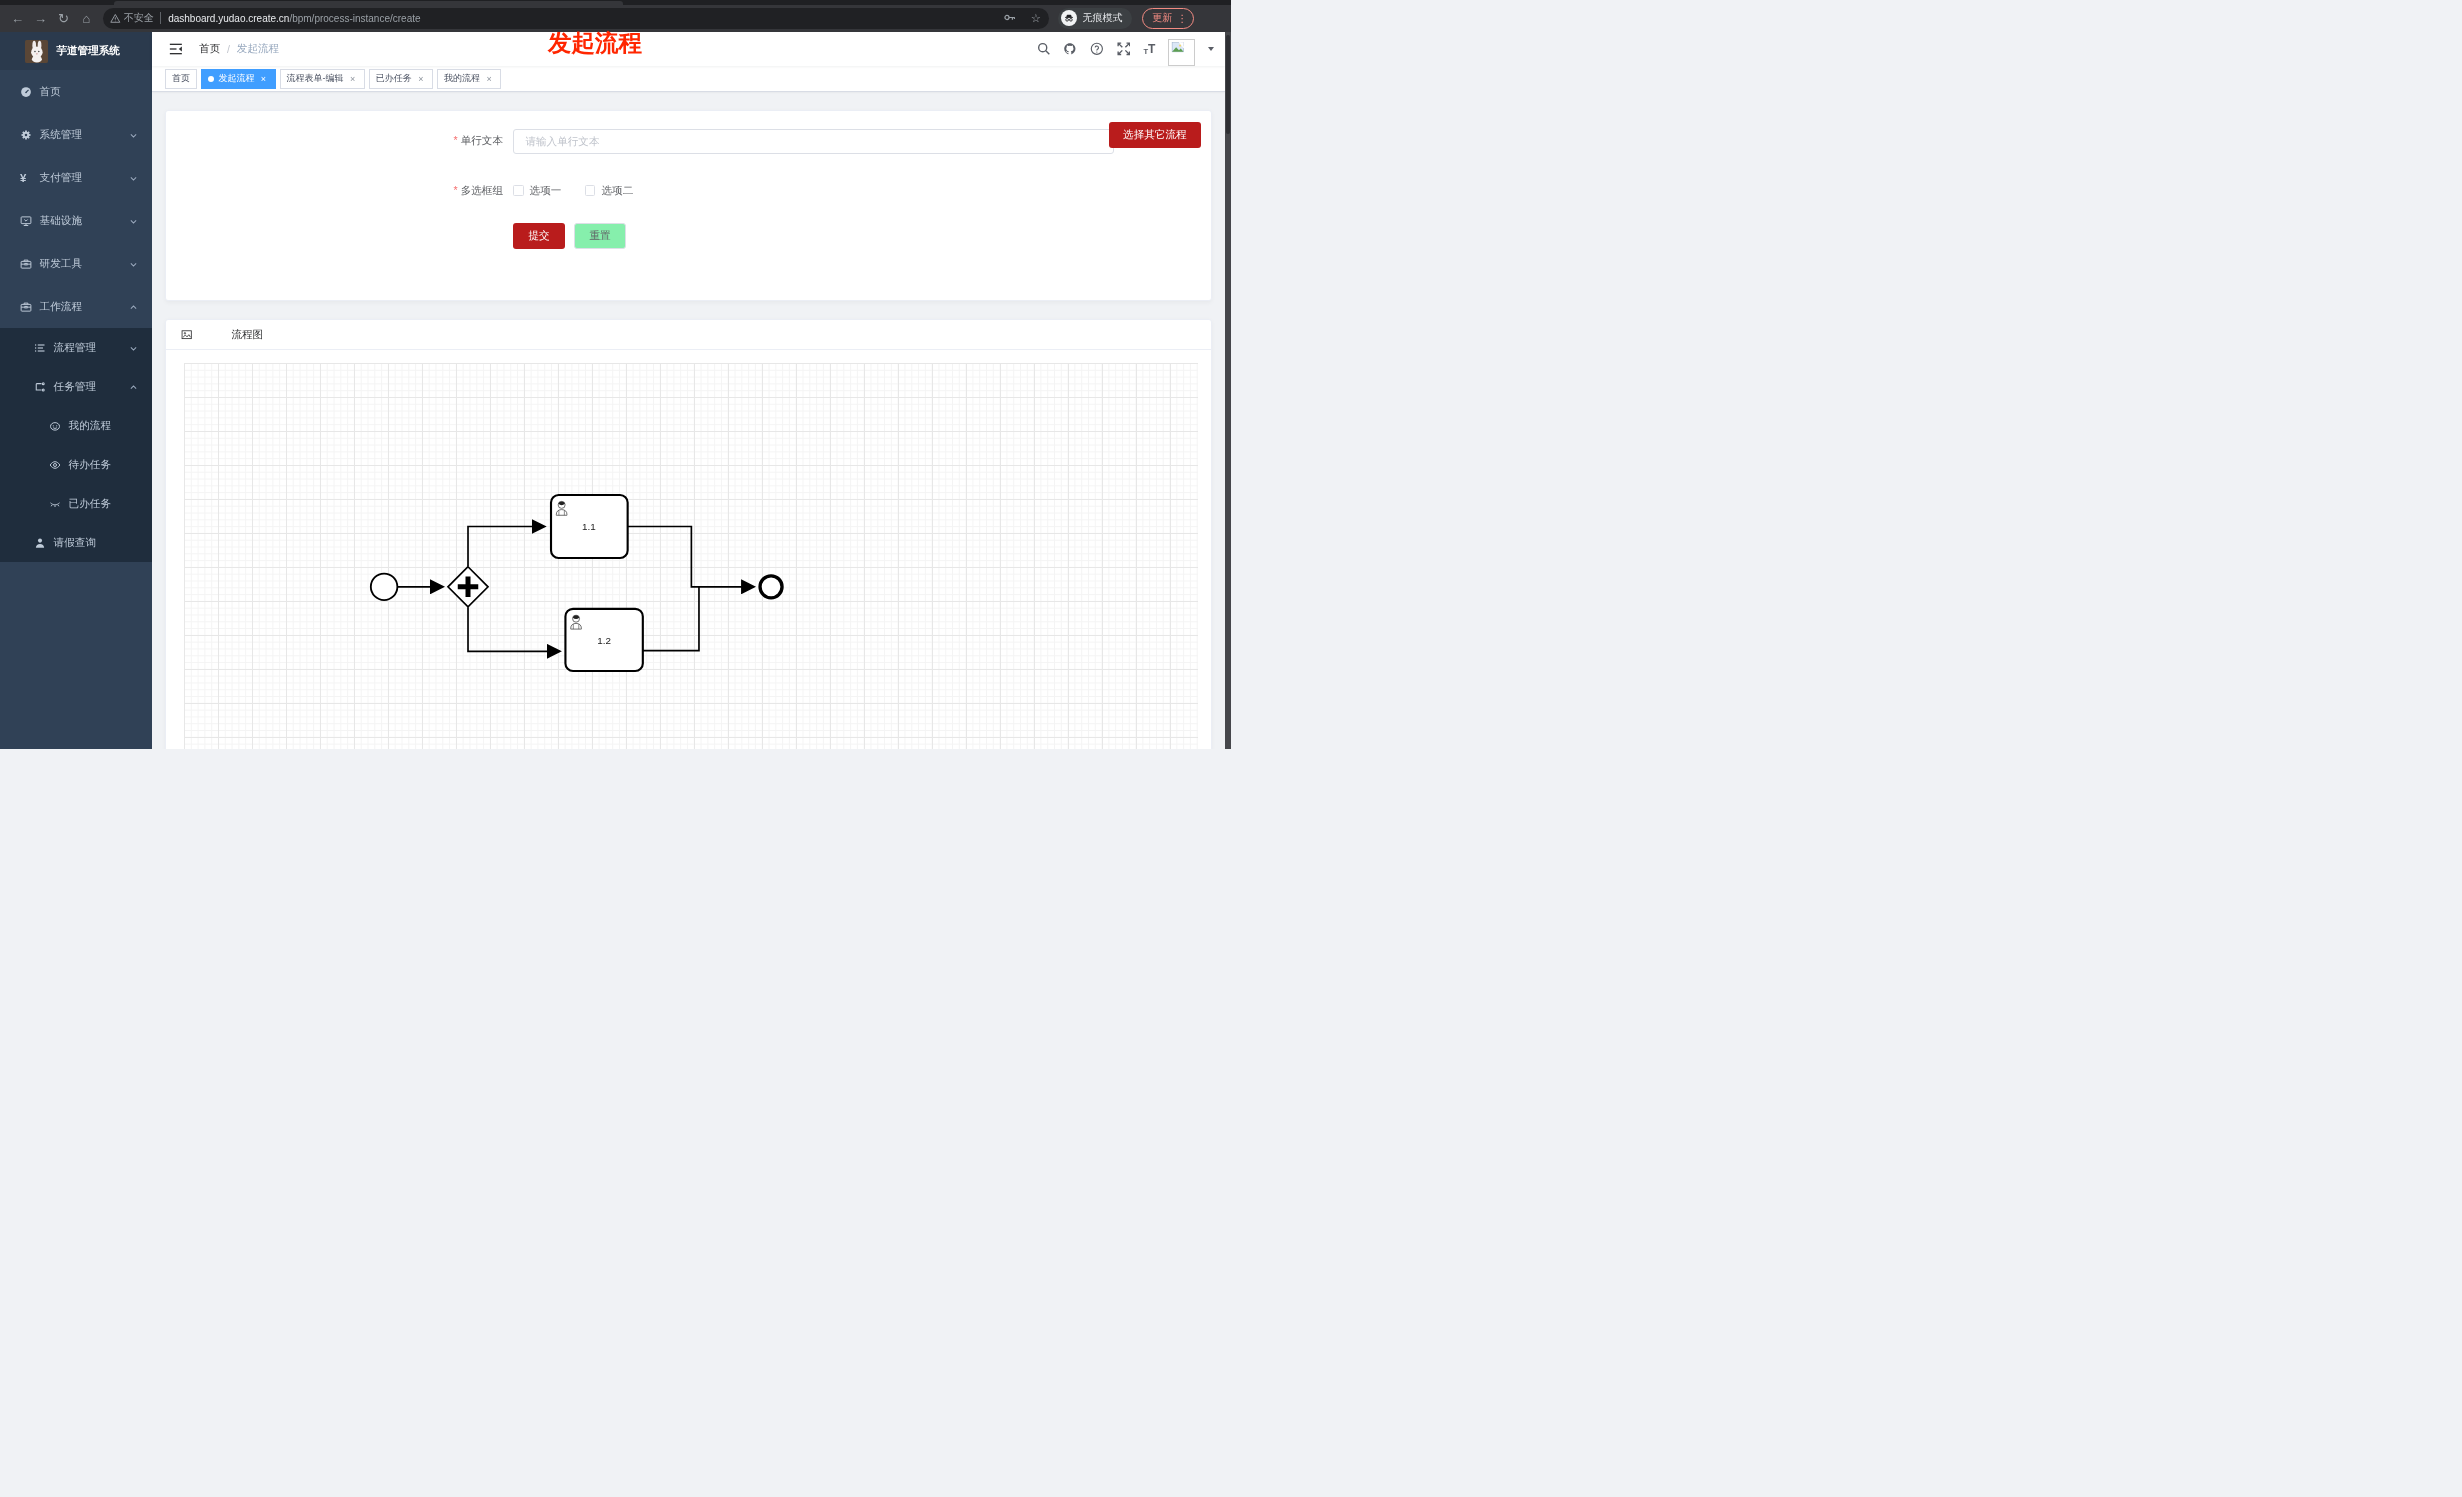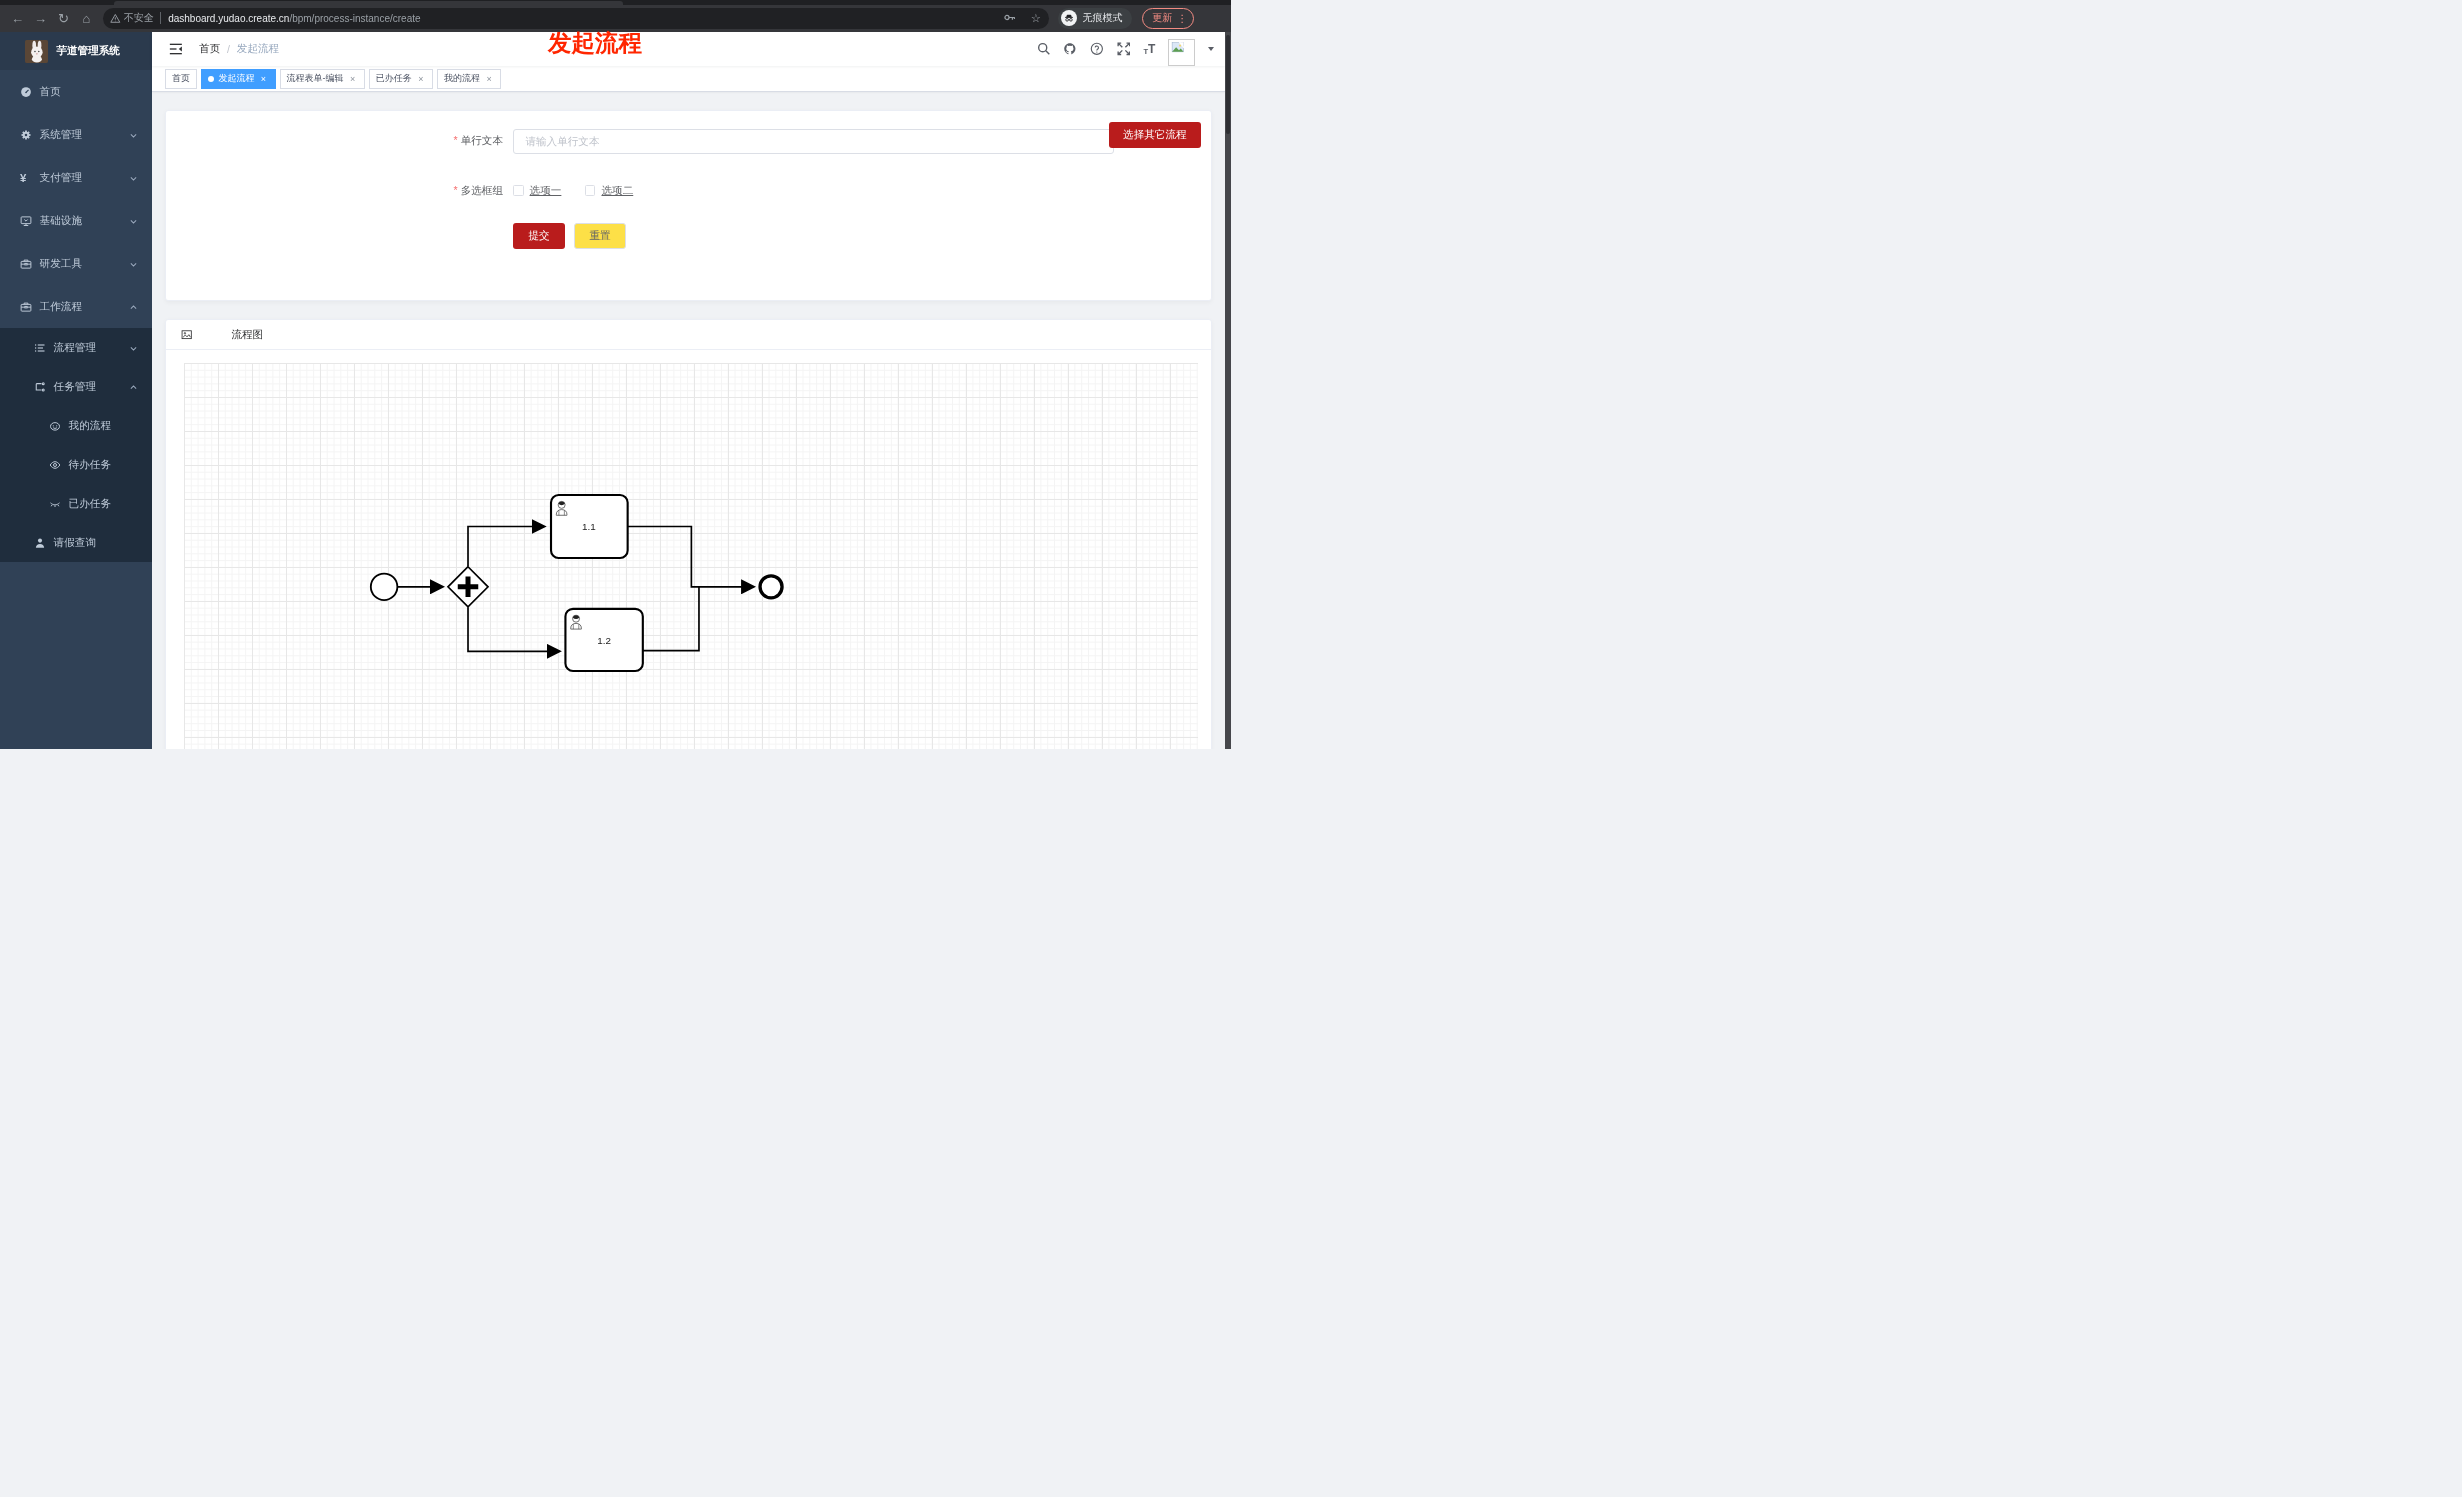--- a/index.html
+++ b/index.html
@@ -83,24 +83,24 @@
   
   .form-body { padding-top:17.5px; }
   .form-row { display:flex; align-items:center; }
   .form-label { width:347px; text-align:right; padding-right:10px; font-size:10.6px; color:#606266; flex:none; }
   .req { color:#f56c6c; margin-right:3px; }
   .el-input { width:601px; height:25px; border:0.8px solid #dcdfe6; border-radius:3px; padding:0 11.4px; font-size:10.6px; color:#606266; outline:none; font-family:inherit; }
   .el-input::placeholder { color:#c0c4cc; }
   .row2 { margin-top:30px; }
   .cb-item { display:inline-flex; align-items:center; margin-right:23.5px; cursor:pointer; }
   .cb-box { width:10.6px; height:10.6px; border:0.8px solid #dcdfe6; border-radius:1.5px; background:#fff; flex:none; }
-  .cb-label { font-size:10.6px; color:#606266; margin-left:6px;text-decoration:underline; }
+  .cb-label { font-size:10.6px; color:#606266; margin-left:6px; }
   .row3 { margin-top:25px; }
   .btn-submit { margin-left:347px; width:52px; height:26px; background:#b91c1c; color:#fff; border:none; border-radius:3px; font-size:10.6px; cursor:pointer; }
-  .btn-reset { margin-left:9px; width:52px; height:26px; background:#fde047; color:#606266; border:0.8px solid #dcdfe6; border-radius:3px; font-size:10.6px; cursor:pointer; }
+  .btn-reset { margin-left:9px; width:52px; height:26px; background:#86efac; color:#606266; border:0.8px solid #dcdfe6; border-radius:3px; font-size:10.6px; cursor:pointer; }
 
   
   .bpmn-canvas { position:absolute; left:18px; top:43px; width:1014px; height:478px;
     background-color:#fff;
     background-image:
       linear-gradient(#e7e7e7 0.8px, transparent 0.8px),
       linear-gradient(90deg, #e7e7e7 0.8px, transparent 0.8px),
       linear-gradient(#f4f4f4 0.8px, transparent 0.8px),
       linear-gradient(90deg, #f4f4f4 0.8px, transparent 0.8px);
     background-size:34px 34px, 34px 34px, 6.8px 6.8px, 6.8px 6.8px;

